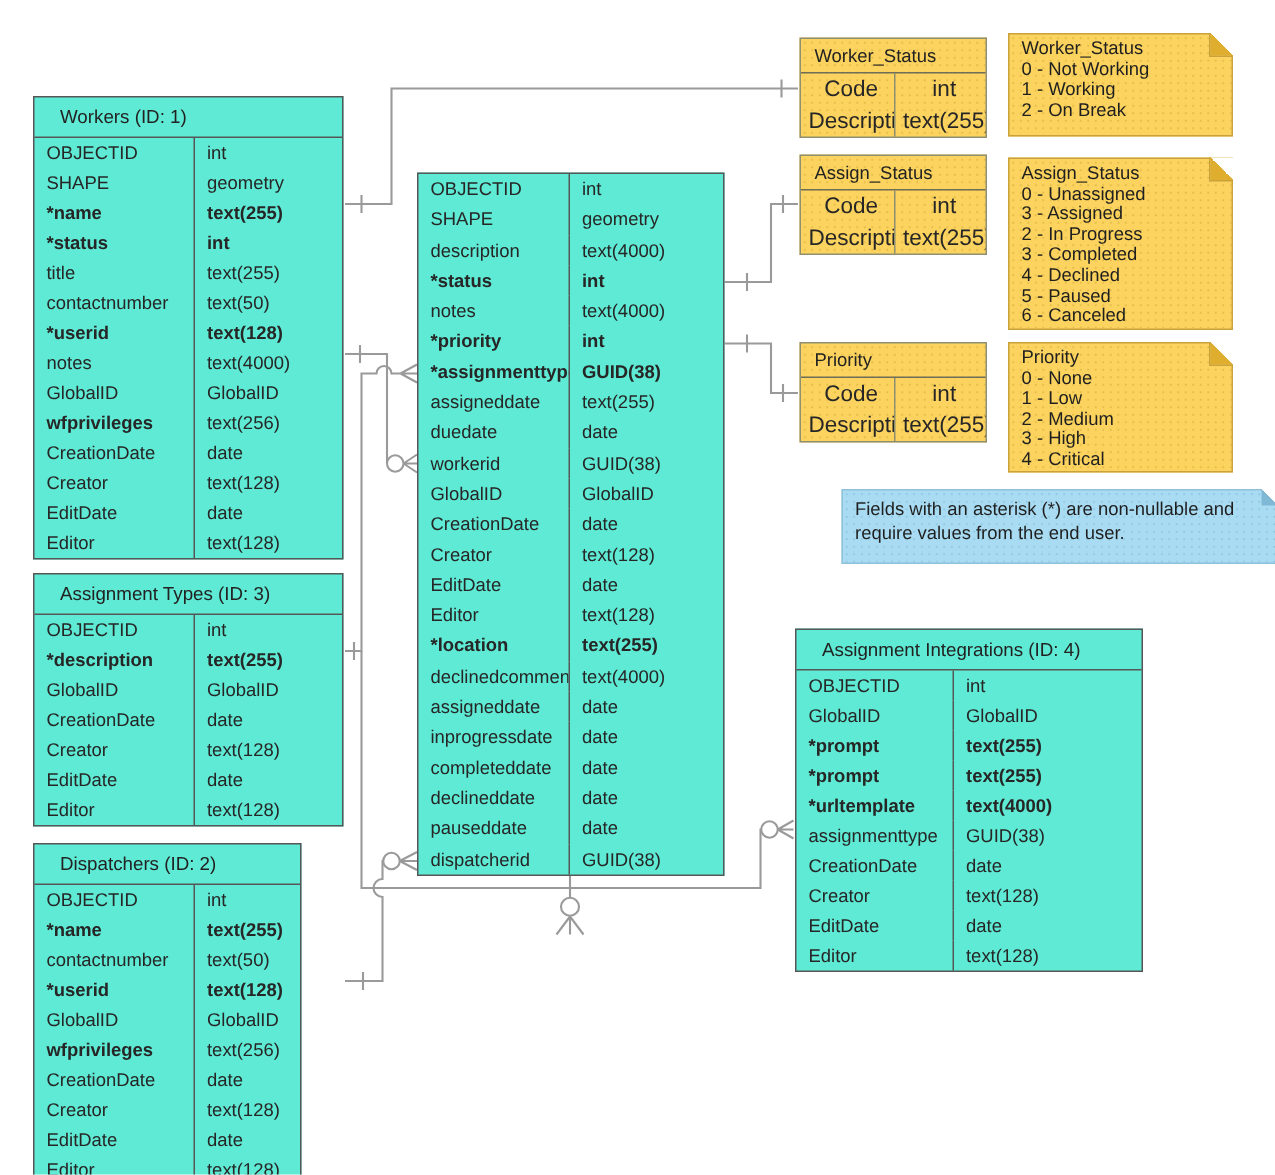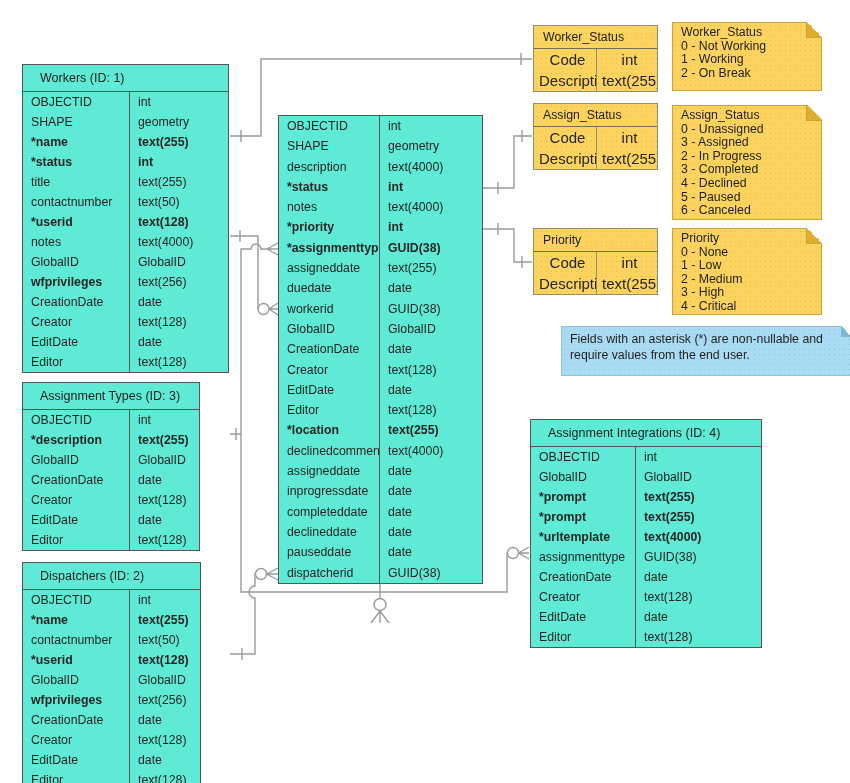--- a/index.html
+++ b/index.html
@@ -164,21 +164,21 @@
         <div class="row">
           <span class="cell name">EditDate</span>
           <span class="cell type">date</span>
         </div>
         <div class="row">
           <span class="cell name">Editor</span>
           <span class="cell type">text(128)</span>
         </div>
       </div>
     </div>
-  <div class="tbl" style="left:22px;top:358px;width:178px;--c1:106px">
+  <div class="tbl" style="left:22px;top:358px;width:207px;--c1:106px">
       <div class="tbl-h">Assignment Types (ID: 3)</div>
       <div class="tbl-body">
         <div class="row">
           <span class="cell name">OBJECTID</span>
           <span class="cell type">int</span>
         </div>
         <div class="row em-both">
           <span class="cell name">*description</span>
           <span class="cell type">text(255)</span>
         </div>

